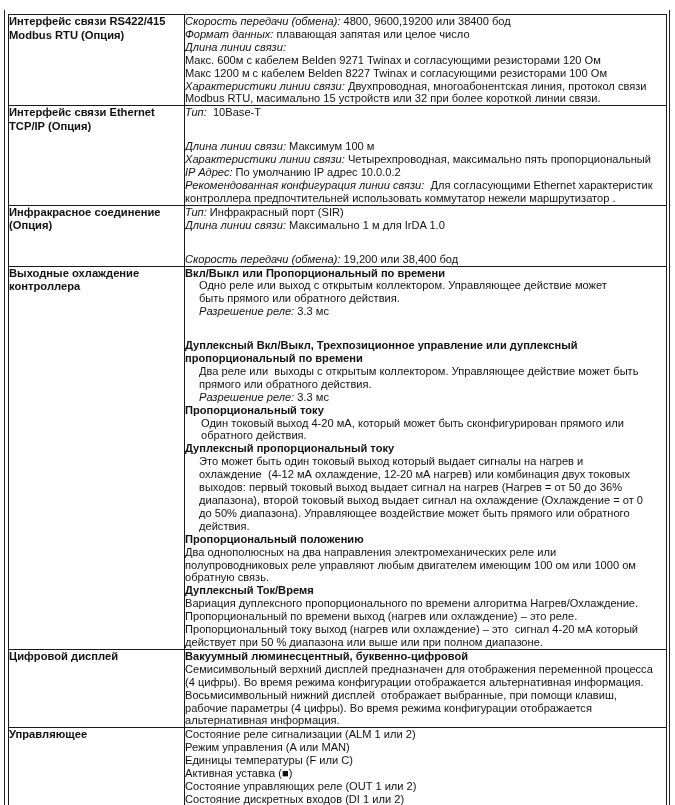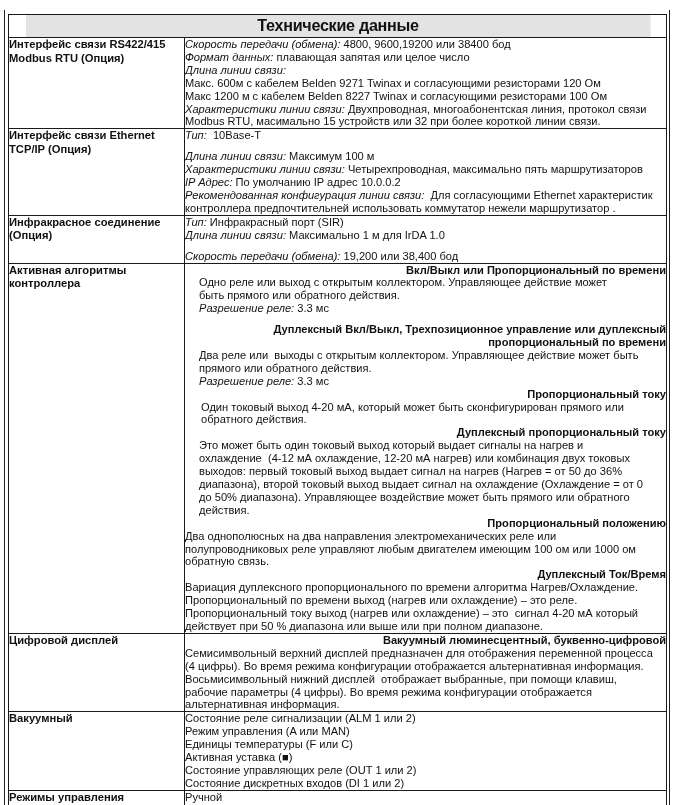--- a/index.html
+++ b/index.html
@@ -11,24 +11,24 @@
   table.spec { border-collapse: collapse; width: 659px; table-layout: fixed; }
   table.spec td, table.spec th { border: 1px solid #1a1a1a; vertical-align: top; padding: 0; }
   th.title-cell { height: 22px; background: #e3e3e3; border-bottom: 2px solid #111;
                   font-weight: bold; font-size: 17px; text-align: center; line-height: 22px;
                   letter-spacing: -0.3px; transform: scaleX(0.95); }
   td.label { width: 172px; font-weight: bold; font-size: 11.2px; line-height: 13.5px;
              padding: 3px 4px 2px 3px; }
   td.content { font-size: 11.1px; line-height: 12.9px; padding: 2px 4px 2px 4px; }
   .ln { display: block; white-space: nowrap; }
   .it { font-style: italic; }
-  .bd { font-weight: bold; text-align: right; }
+  .bd { font-weight: bold; }
   .in1 { padding-left: 14px; }
   .in2 { padding-left: 16px; }
-  .gap { margin-top: 8px; }
+  .gap { margin-top: 21px; }
   .r-rs485 td { height: 84px; }
   .r-eth td { height: 77px; }
   .r-ir td { height: 40px; }
   .r-out td { height: 348px; }
   .r-disp td { height: 76px; }
   .r-ind td { height: 70px; }
   .r-modes td { height: 41px; }
 </style>
 </head>
 <body>
@@ -36,60 +36,57 @@
 <div class="frame-left"></div>
 <div class="frame-right"></div>
 
 <div class="sheet">
 <table class="spec">
   <colgroup>
         <col style="width:176px">
         <col>
       </colgroup>
   <tbody>
-        <tr>
-    <th colspan="2" class="title-cell">Технические данные</th>
-  </tr>
 
   <tr class="r-rs485">
     <td class="label">Интерфейс связи RS422/415 Modbus RTU (Опция)</td>
     <td class="content">
       <span class="ln"><span class="it">Скорость передачи (обмена):</span><span> 4800, 9600,19200 или 38400 бод</span></span>
       <span class="ln"><span class="it">Формат данных:</span><span> плавающая запятая или целое число</span></span>
       <span class="ln"><span class="it">Длина линии связи:</span><span></span></span>
       <span class="ln"><span>Макс. 600м с кабелем Belden 9271 Twinax и согласующими резисторами 120 Ом</span></span>
       <span class="ln"><span>Макс 1200 м с кабелем Belden 8227 Twinax и согласующими резисторами 100 Ом</span></span>
       <span class="ln"><span class="it">Характеристики линии связи:</span><span> Двухпроводная, многоабонентская линия, протокол связи</span></span>
       <span class="ln"><span>Modbus RTU, масимально 15 устройств или 32 при более короткой линии связи.</span></span>
     </td>
   </tr>
 
   <tr class="r-eth">
     <td class="label">Интерфейс связи Ethernet TCP/IP (Опция)</td>
     <td class="content">
       <span class="ln"><span class="it">Тип:</span><span style="white-space:pre">  10Base-T</span></span>
       <span class="ln gap"><span class="it">Длина линии связи:</span><span> Максимум 100 м</span></span>
-      <span class="ln"><span class="it">Характеристики линии связи:</span><span> Четырехпроводная, максимально пять маршрутизаторов</span></span>
+      <span class="ln"><span class="it">Характеристики линии связи:</span><span> Четырехпроводная, максимально пять пропорциональный</span></span>
       <span class="ln"><span class="it">IP Адрес:</span><span> По умолчанию IP адрес 10.0.0.2</span></span>
       <span class="ln"><span class="it">Рекомендованная конфигурация линии связи:</span><span style="white-space:pre">  Для согласующими Ethernet характеристик</span></span>
       <span class="ln"><span>контроллера предпочтительней использовать коммутатор нежели маршрутизатор .</span></span>
     </td>
   </tr>
 
   <tr class="r-ir">
     <td class="label">Инфракрасное соединение (Опция)</td>
     <td class="content">
       <span class="ln"><span class="it">Тип:</span><span> Инфракрасный порт (SIR)</span></span>
       <span class="ln"><span class="it">Длина линии связи:</span><span> Максимально 1 м для IrDA 1.0</span></span>
       <span class="ln gap"><span class="it">Скорость передачи (обмена):</span><span> 19,200 или 38,400 бод</span></span>
     </td>
   </tr>
 
   <tr class="r-out">
-    <td class="label">Активная алгоритмы контроллера</td>
+    <td class="label">Выходные охлаждение контроллера</td>
     <td class="content">
 
       <span class="ln bd">Вкл/Выкл или Пропорциональный по времени</span>
       <span class="ln in1">Одно реле или выход с открытым коллектором. Управляющее действие может</span>
       <span class="ln in1">быть прямого или обратного действия.</span>
       <span class="ln in1"><span class="it">Разрешение реле:</span><span> 3.3 мс</span></span>
 
       <span class="ln bd gap">Дуплексный Вкл/Выкл, Трехпозиционное управление или дуплексный</span>
       <span class="ln bd">пропорциональный по времени</span>
       <span class="ln in1" style="white-space:pre">Два реле или  выходы с открытым коллектором. Управляющее действие может быть</span>
@@ -127,21 +124,21 @@
       <span class="ln bd">Вакуумный люминесцентный, буквенно-цифровой</span>
       <span class="ln">Семисимвольный верхний дисплей предназначен для отображения переменной процесса</span>
       <span class="ln">(4 цифры). Во время режима конфигурации отображается альтернативная информация.</span>
       <span class="ln" style="white-space:pre">Восьмисимвольный нижний дисплей  отображает выбранные, при помощи клавиш,</span>
       <span class="ln">рабочие параметры (4 цифры). Во время режима конфигурации отображается</span>
       <span class="ln">альтернативная информация.</span>
     </td>
   </tr>
 
   <tr class="r-ind">
-    <td class="label">Вакуумный</td>
+    <td class="label">Управляющее</td>
     <td class="content">
       <span class="ln">Состояние реле сигнализации (ALM 1 или 2)</span>
       <span class="ln">Режим управления (A или MAN)</span>
       <span class="ln">Единицы температуры (F или C)</span>
       <span class="ln">Активная уставка (■)</span>
       <span class="ln">Состояние управляющих реле (OUT 1 или 2)</span>
       <span class="ln">Состояние дискретных входов (DI 1 или 2)</span>
     </td>
   </tr>
 

